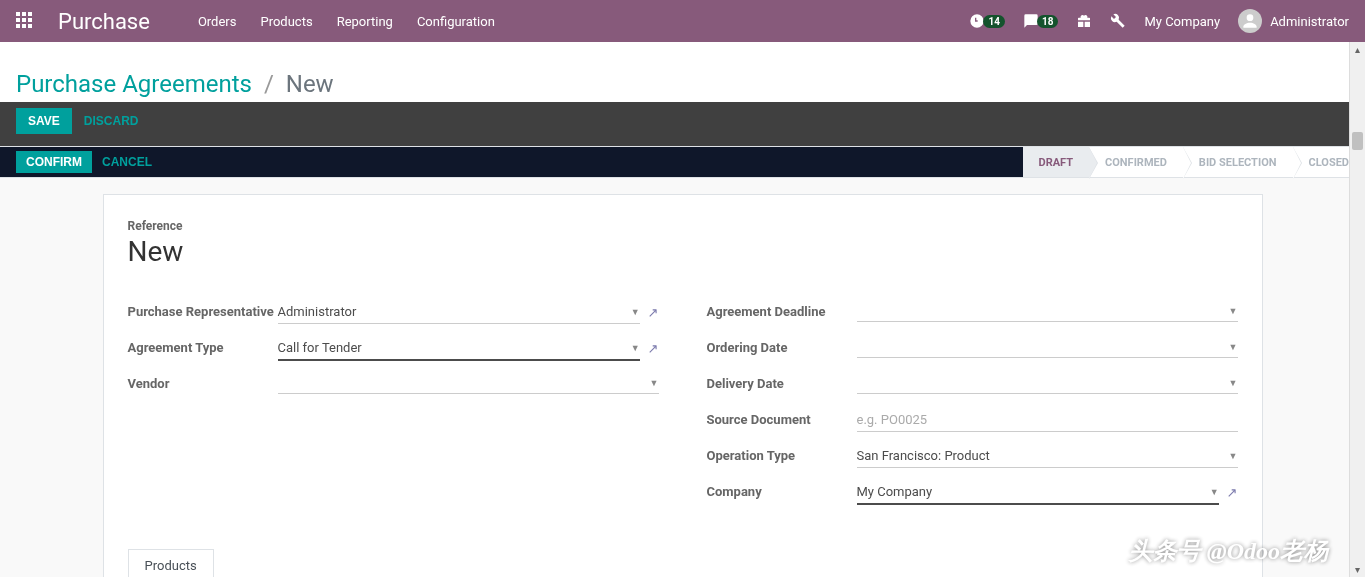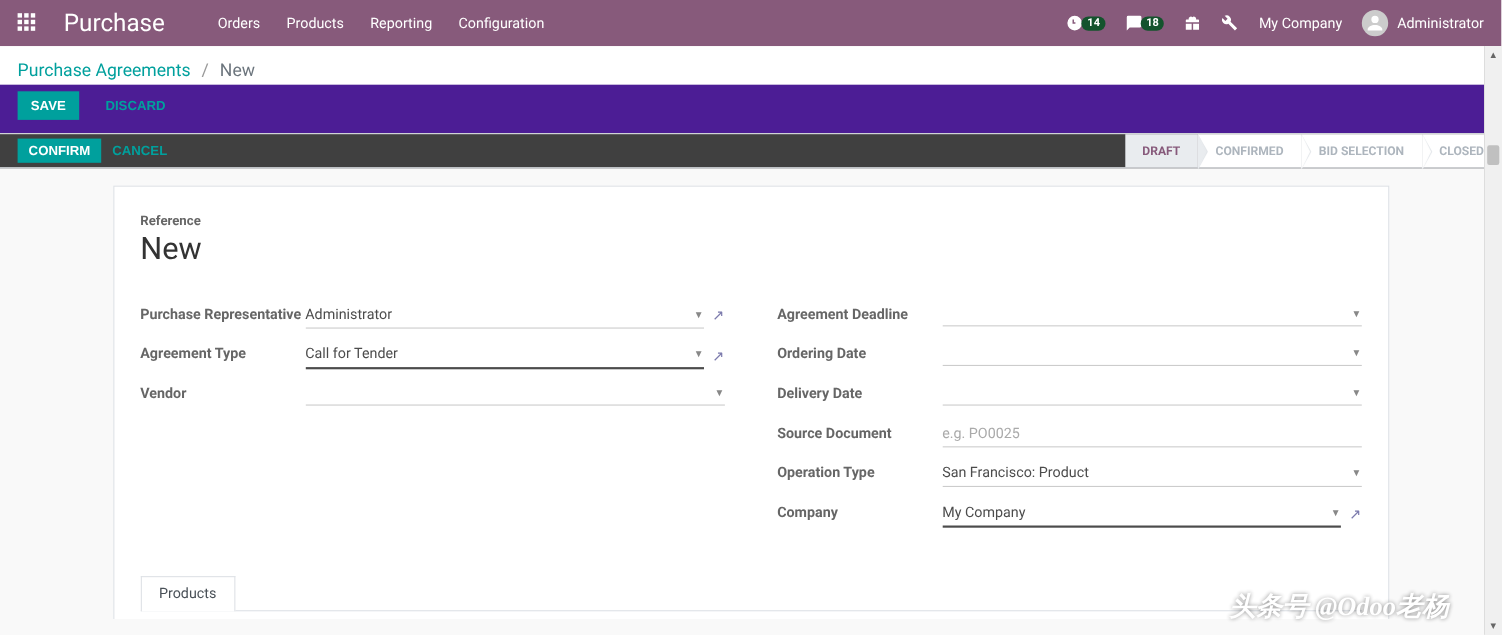--- a/index.html
+++ b/index.html
@@ -9,29 +9,29 @@
 .apps-icon span { background: #fff; }
 .brand { font-size: 22px; font-weight: 400; margin-right: 48px; }
 .nav-menu { display: flex; gap: 24px; }
 .nav-menu a { color: #fff; text-decoration: none; font-size: 13px; cursor: pointer; }
 .nav-right { margin-left: auto; display: flex; align-items: center; gap: 18px; }
 .badge-wrap { position: relative; display: flex; align-items: center; cursor: pointer; }
 .badge { background: #14532d; color: #fff; font-size: 10px; font-weight: bold; padding: 1px 5px; border-radius: 8px; margin-left: -2px; }
 .icon-svg { width: 16px; height: 16px; fill: #fff; }
 .avatar { width: 24px; height: 24px; border-radius: 50%; background: #ccc; display: flex; align-items: center; justify-content: center; }
 .avatar svg { width: 20px; height: 20px; fill: #fff; }
-.breadcrumbs { padding: 12px 16px 4px; font-size: 16px; background: #fff; }
+.breadcrumbs { padding: 28px 16px 4px; font-size: 24px; background: #fff; }
 .breadcrumbs a { color: #00A09D; text-decoration: none; cursor: pointer; }
 .breadcrumbs .sep { color: #999; margin: 0 6px; }
 .breadcrumbs .current { color: #6c757d; }
-.action-bar { padding: 6px 16px 12px; background: #4c1d95; display: flex; gap: 12px; align-items: center; }
+.action-bar { padding: 6px 16px 12px; background: #404040; display: flex; gap: 0; align-items: center; }
 .btn { border: none; padding: 6px 12px; font-size: 12px; font-weight: bold; cursor: pointer; text-transform: uppercase; }
 .btn-primary { background: #00A09D; color: #fff; }
 .btn-link { background: transparent; color: #00A09D; }
-.status-row { display: flex; align-items: center; background: #404040; border-top: 1px solid #dee2e6; border-bottom: 1px solid #dee2e6; padding: 0 0 0 16px; height: 32px; }
+.status-row { display: flex; align-items: center; background: #0f172a; border-top: 1px solid #dee2e6; border-bottom: 1px solid #dee2e6; padding: 0 0 0 16px; height: 32px; }
 .status-row .btn { padding: 4px 10px; }
 .status-bar { margin-left: auto; display: flex; height: 100%; }
 .status-step { display: flex; align-items: center; padding: 0 16px; font-size: 11px; font-weight: bold; color: #adb5bd; position: relative; background: #fff; }
 .status-step.active { background: #e9ecef; color: #875A7B; }
 .status-step::after { content: ""; position: absolute; right: -8px; top: 0; width: 0; height: 0; border-top: 16px solid transparent; border-bottom: 16px solid transparent; border-left: 8px solid #fff; z-index: 2; }
 .status-step.active::after { border-left-color: #e9ecef; }
 .status-step::before { content: ""; position: absolute; right: -9px; top: 0; width: 0; height: 0; border-top: 16px solid transparent; border-bottom: 16px solid transparent; border-left: 9px solid #dee2e6; z-index: 1; }
 .status-step:last-child::after, .status-step:last-child::before { display: none; }
 .content { padding: 0 8px; height: calc(577px - 42px - 50px - 44px - 32px); overflow-y: auto; }
 .sheet { background: #fff; border: 1px solid #dee2e6; margin: 16px auto 0; max-width: 1160px; padding: 24px 24px 0; }
@@ -50,21 +50,21 @@
 .ext-link { color: #7C7BAD; cursor: pointer; font-size: 13px; }
 .tabs { margin-top: 32px; border-bottom: 1px solid #dee2e6; display: flex; }
 .tab { padding: 8px 16px; border: 1px solid #dee2e6; border-bottom: none; background: #fff; font-size: 13px; color: #495057; cursor: pointer; position: relative; top: 1px; }
 .table-wrap { padding: 0; }
 table { width: 100%; border-collapse: collapse; }
 th { text-align: left; padding: 8px 4px; font-size: 13px; font-weight: bold; color: #4c4c4c; border-bottom: 1px solid #dee2e6; }
 th.num { text-align: right; }
 .scroll-indicator { position: fixed; right: 0; top: 42px; width: 16px; height: calc(577px - 42px); background: #f0f0f0; border-left: 1px solid #ddd; }
 .scroll-thumb { position: absolute; top: 90px; left: 2px; right: 2px; height: 18px; background: #c0c0c0; border-radius: 2px; }
 .scroll-arrow { position: absolute; left: 0; right: 0; text-align: center; font-size: 10px; color: #666; cursor: pointer; }
-.watermark { position: fixed; bottom: 10px; right: 48px; font-size: 24px; font-style: italic; font-weight: bold; color: #fff; text-shadow: 0 0 4px rgba(0,0,0,0.5); opacity: 0.9; font-family: serif; pointer-events: none; }
+.watermark { position: fixed; bottom: 10px; right: 37px; font-size: 24px; font-style: italic; font-weight: bold; color: #fff; text-shadow: 0 0 4px rgba(0,0,0,0.5); opacity: 0.9; font-family: serif; pointer-events: none; }
 </style>
 </head>
 <body>
 
 <div class="topnav">
   <div class="apps-icon">
       <span></span>
       <span></span>
       <span></span>
       <span></span>

